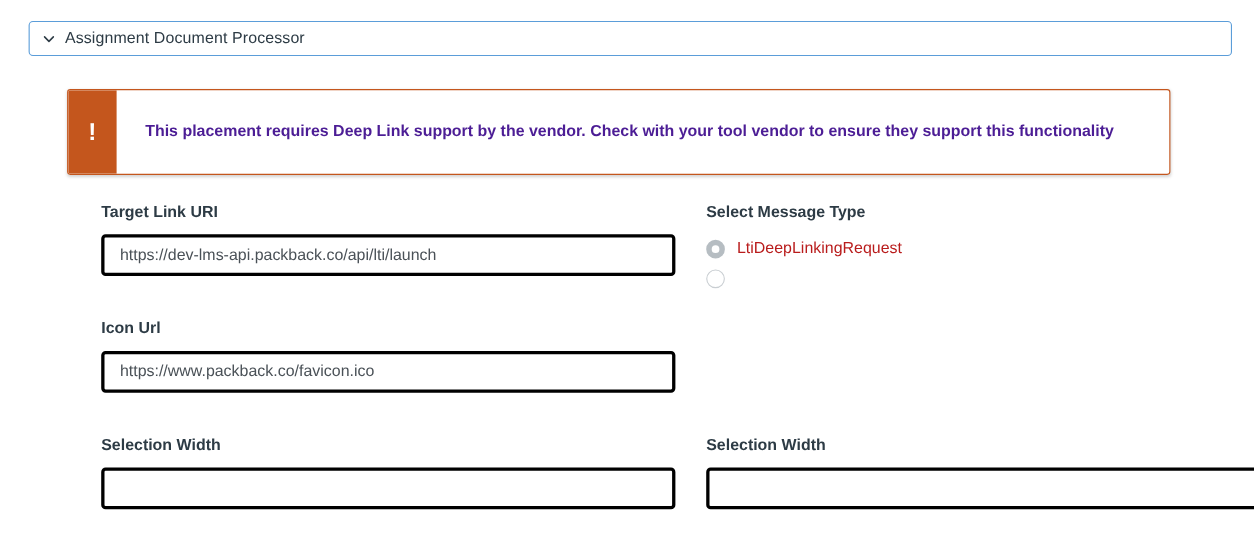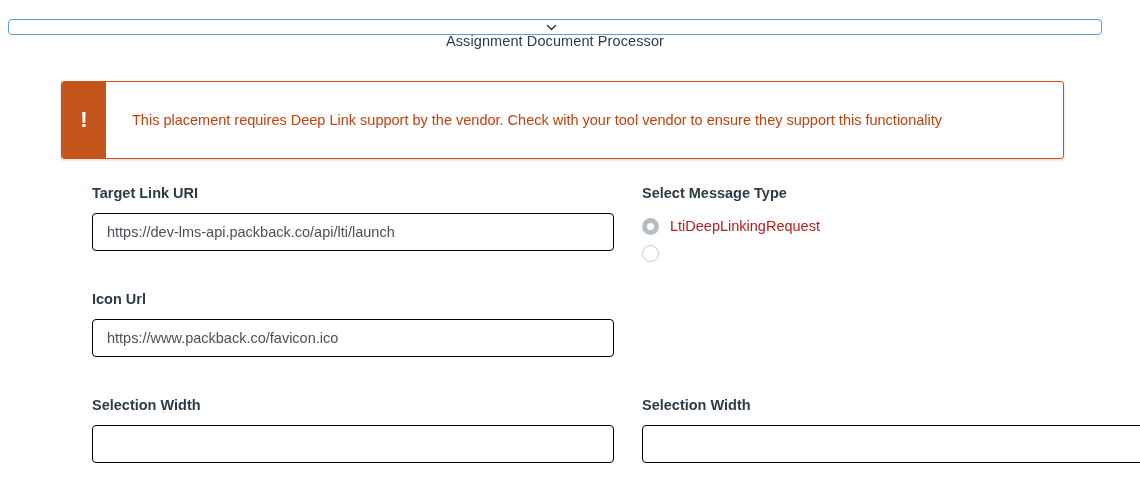--- a/index.html
+++ b/index.html
@@ -12,33 +12,32 @@
     height: 502px;
     overflow: hidden;
     font-family: "Liberation Sans", sans-serif;
     color: #2D3B45;
     -webkit-font-smoothing: antialiased;
   }
 
   
   .placement-header {
     position: absolute;
-    left: 8px;
+    left: 26px;
     top: 19px;
     width: 1094px;
-    height: 16px;
+    height: 32px;
     box-sizing: border-box;
     border: 1px solid #5B9DD9;
     border-radius: 4px;
     background: #ffffff;
     display: flex;
     align-items: center;
     padding: 0 10px;
     cursor: pointer;
-    flex-direction: column;
   }
   .chevron {
     width: 14px;
     height: 14px;
     margin-right: 8px;
     flex: none;
     display: inline-flex;
     align-items: center;
     justify-content: center;
     color: #2D3B45;
@@ -83,22 +82,22 @@
   }
   .alert-body {
     flex: 1;
     display: flex;
     align-items: center;
     padding: 0 28px 0 26px;
   }
   .alert-text {
     font-size: 14.5px;
     line-height: 22px;
-    color: #c2410c;
-    font-weight: 400;
+    color: #4c1d95;
+    font-weight: 700;
   }
 
   
   .form {
     position: absolute;
     left: 0;
     top: 184px;
     width: 1140px;
   }
   .form-row {
@@ -114,21 +113,21 @@
     font-weight: bold;
     color: #2D3B45;
     line-height: 18px;
     margin-bottom: 11px;
     display: block;
   }
   .text-input {
     box-sizing: border-box;
     width: 100%;
     height: 38px;
-    border: 1px solid #000000;
+    border: 3px solid #000000;
     border-radius: 4px;
     background: #ffffff;
     padding: 0 14px;
     font-family: "Liberation Sans", sans-serif;
     font-size: 14.5px;
     color: #4A5157;
     outline: none;
   }
   .text-input::placeholder { color: #9EA6AD; }
 

